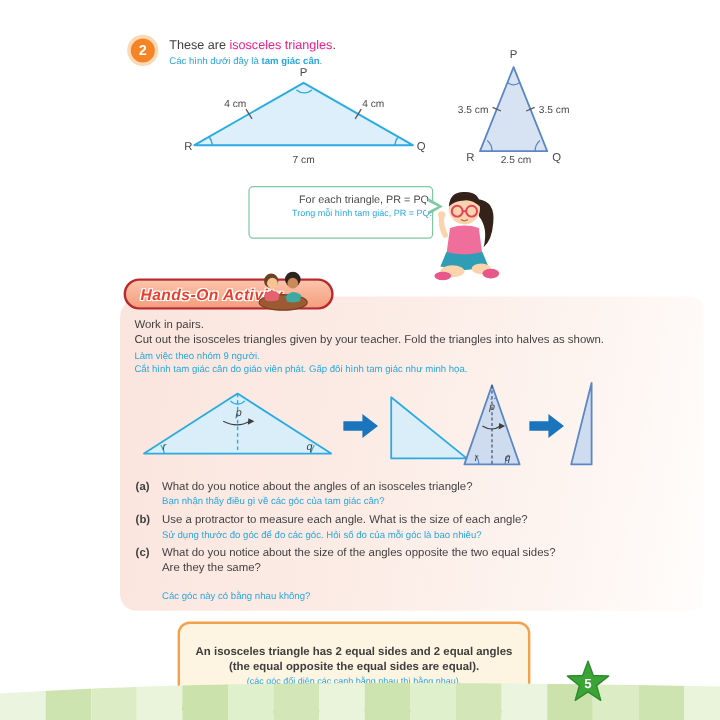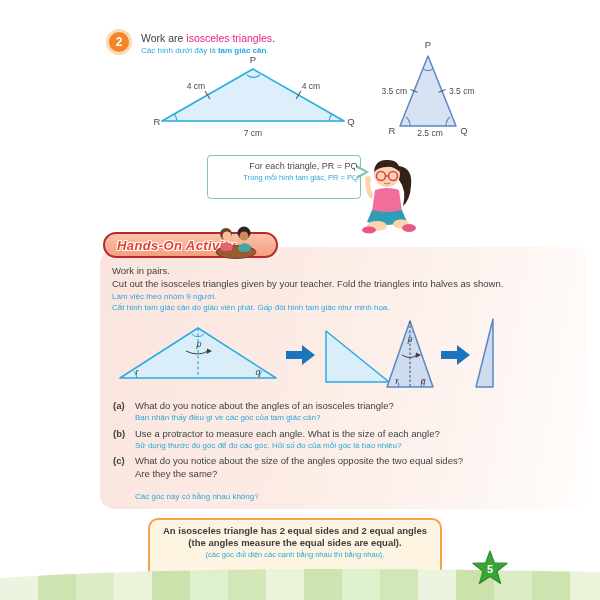--- a/index.html
+++ b/index.html
@@ -65,38 +65,38 @@
   #work-vi-2{top:303px;}
 
   
   .q-label{left:113px;font-weight:bold;color:#3e3e3e;font-size:9.5px;}
   .q-en{left:135px;color:#3e3e3e;font-size:9.5px;}
   .q-vi{left:135px;color:#2ba7df;font-size:8px;}
 
   
   #summary-box{
     left:148px;top:518px;width:290px;height:54px;background:#fdf4e1;
-    border:2px solid #f2a24e;border-radius:10px;text-align:center;padding-top:5px;
+    border:2px solid #f2a24e;border-radius:10px;text-align:center;padding-top:18px;
   }
   #summary-box .en-line{font-size:9.5px;font-weight:bold;color:#3e3e3e;line-height:12px;}
   #summary-box .vi-line{font-size:7.5px;color:#2ba7df;line-height:10px;margin-top:1px;}
 
   
   #stripes{left:0;bottom:0;}
   #page-star{left:471px;top:549px;}
   svg text{font-family:"Liberation Sans","DejaVu Sans",sans-serif;}
 </style>
 </head>
 <body>
 
 <div id="page">
 
   <div id="qnum-badge" class="abs">2</div>
   <div id="heading" class="abs">
-    <span>Work are </span><span class="hl">isosceles triangles</span><span>.</span>
+    <span>These are </span><span class="hl">isosceles triangles</span><span>.</span>
   </div>
   <div id="heading-vi" class="abs vi">
     <span>Các hình dưới đây là </span><span class="b">tam giác cân</span><span>.</span>
   </div>
 
   <svg class="abs" style="left:148px;top:53px;" width="214" height="88" viewBox="0 0 214 88">
     <polygon points="105,16 14,68 196,68" fill="#dceffa" stroke="#2aabe2" stroke-width="1.6" stroke-linejoin="round"></polygon>
     <path d="M99,22 A10,10 0 0,0 112,22" fill="none" stroke="#2aabe2" stroke-width="1.2"></path>
     <path d="M29,68 A15,15 0 0,0 26,60.5" fill="none" stroke="#2aabe2" stroke-width="1.2"></path>
     <path d="M181,68 A15,15 0 0,1 184,60.5" fill="none" stroke="#2aabe2" stroke-width="1.2"></path>
@@ -230,21 +230,21 @@
   <div class="abs q-vi" style="top:441px;">Sử dụng thước đo góc để đo các góc. Hỏi số đo của mỗi góc là bao nhiêu?</div>
   <div class="abs q-en" style="top:428px;">Use a protractor to measure each angle. What is the size of each angle?</div>
 
   <div class="abs q-label" style="top:455px;">(c)</div>
   <div class="abs q-en" style="top:455px;">What do you notice about the size of the angles opposite the two equal sides?</div>
   <div class="abs q-en" style="top:468px;">Are they the same?</div>
   <div class="abs q-vi" style="top:492px;">Các góc này có bằng nhau không?</div>
 
   <div id="summary-box" class="abs">
     <div class="en-line">An isosceles triangle has 2 equal sides and 2 equal angles</div>
-    <div class="en-line">(the angles measure the equal sides are equal).</div>
+    <div class="en-line">(the equal opposite the equal sides are equal).</div>
     <div class="vi-line">(các góc đối diện các cạnh bằng nhau thì bằng nhau).</div>
   </div>
 
   <svg id="stripes" class="abs" width="600" height="40" viewBox="0 0 600 40">
     <defs>
       <clipPath id="stripeclip">
         <path d="M0,18 C120,10 280,6 600,12 L600,40 L0,40 Z"></path>
       </clipPath>
     </defs>
     <g clip-path="url(#stripeclip)">

